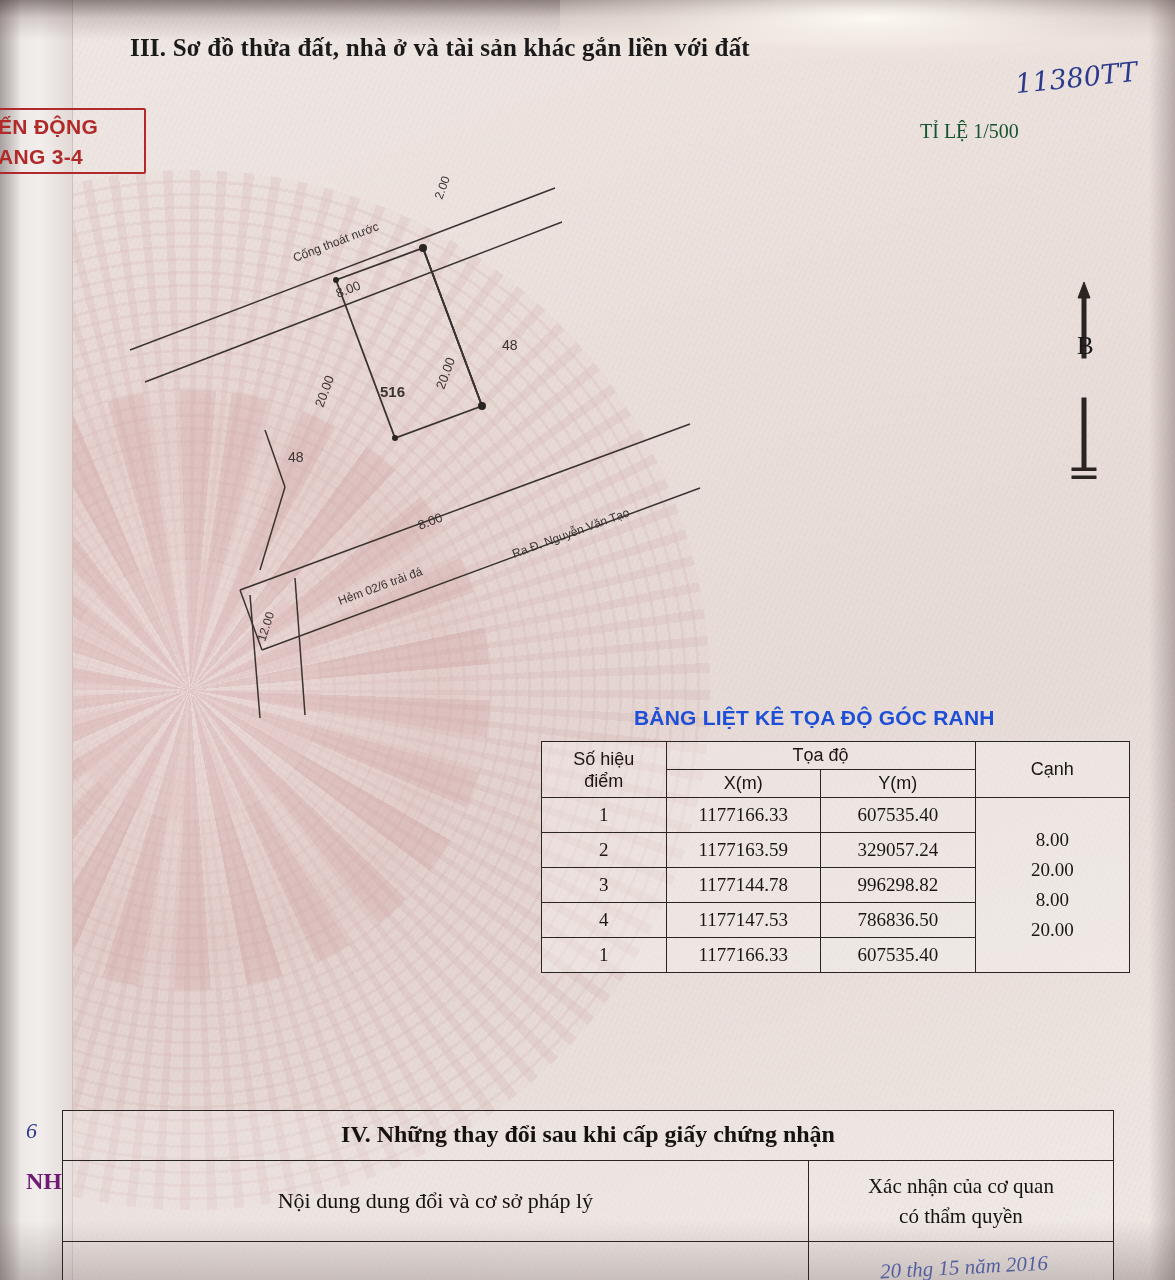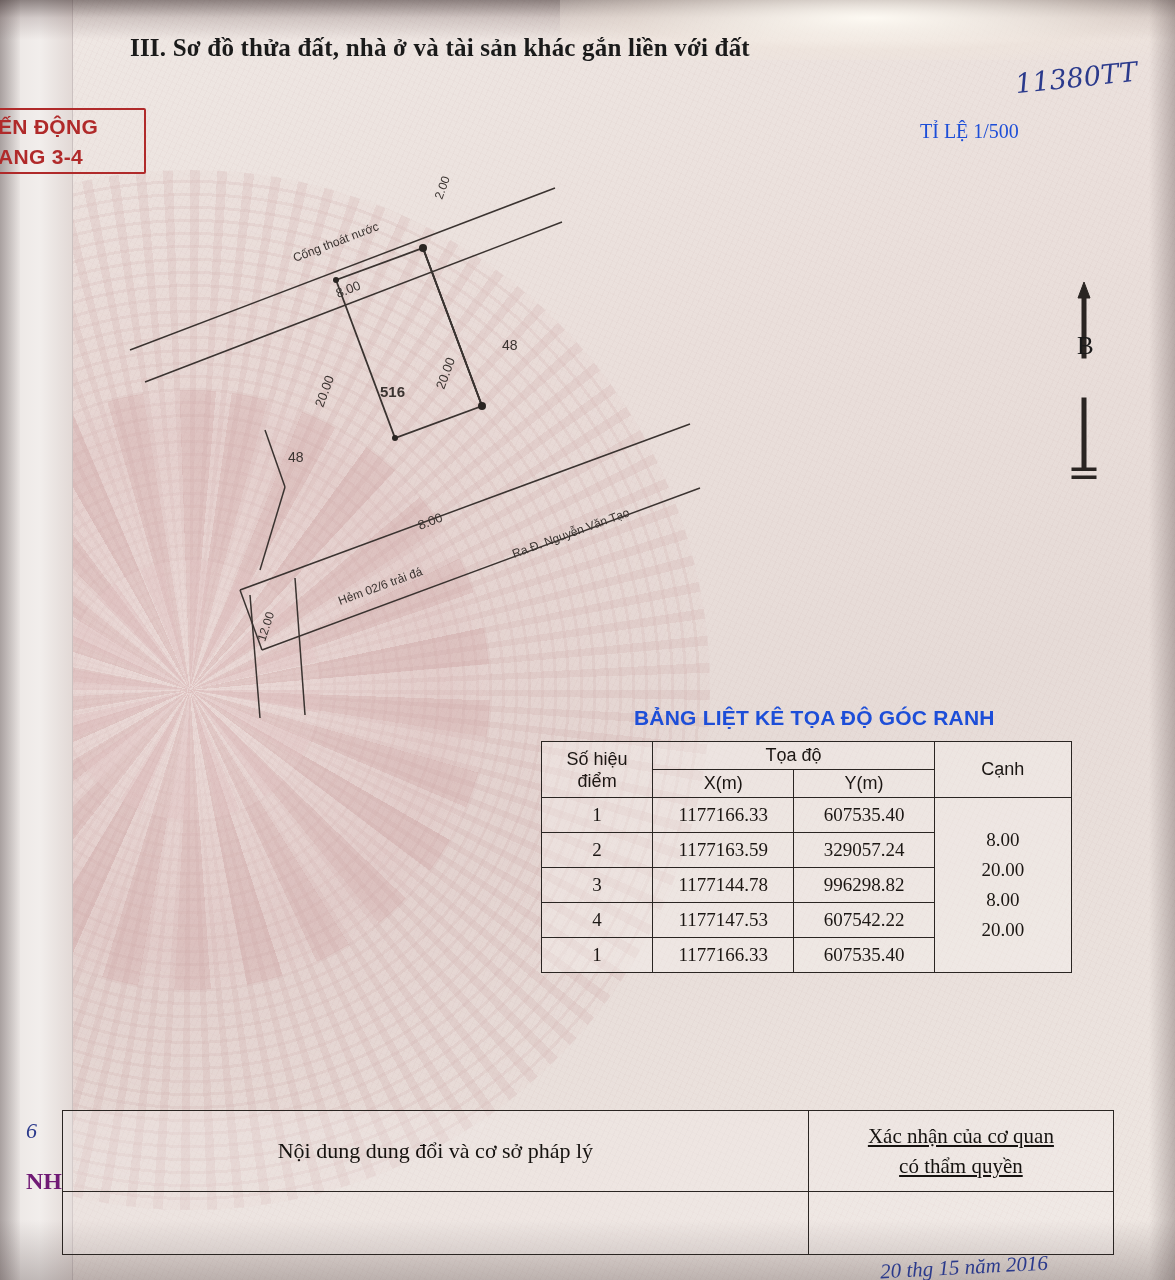--- a/index.html
+++ b/index.html
@@ -131,21 +131,21 @@
     font-size: 25px;
     font-weight: bold;
     color: #1a1a1a;
     letter-spacing: 0.2px;
     white-space: nowrap;
   }
   .scale-label {
     position: absolute;
     left: 920px; top: 120px;
     font-size: 20px;
-    color: #1d4ed8;
+    color: #14532d;
     white-space: nowrap;
   }
   .handwrite {
     position: absolute;
     left: 1015px; top: 62px;
     font-size: 27px;
     color: #2b3a8c;
     font-family: "DejaVu Serif", serif;
     font-style: italic;
     transform: rotate(-6deg);
@@ -215,21 +215,21 @@
     font-size: 21px;
     font-weight: bold;
     color: #1d4ed8;
     font-family: "Liberation Sans", sans-serif;
     letter-spacing: 0.2px;
     white-space: nowrap;
   }
   table.coord {
     position: absolute;
     left: 541px; top: 741px;
-    width: 531px;
+    width: 589px;
     border-collapse: collapse;
     background: rgba(250,246,244,0.35);
   }
   table.coord th, table.coord td {
     border: 1px solid #2a2522;
     text-align: center;
     color: #1b1613;
     font-family: "Liberation Serif", serif;
   }
   table.coord th {
@@ -275,21 +275,20 @@
     font-size: 22px;
     padding: 16px 0;
     width: 756px;
   }
   .sec4 .sub-right {
     text-align: center;
     font-size: 21px;
     line-height: 30px;
     padding: 10px 6px;
     width: 296px;
-    text-decoration: underline;
   }
   .sec4 .empty-row td { height: 60px; }
 </style>
 </head>
 <body>
 
 <div id="page">
 
   <div class="paper-base"></div>
   <div class="rosette"></div>
@@ -409,32 +408,35 @@
       <td class="yv">329057.24</td>
     </tr>
     <tr>
       <td class="pt">3</td>
       <td class="xv">1177144.78</td>
       <td class="yv">996298.82</td>
     </tr>
     <tr>
       <td class="pt">4</td>
       <td class="xv">1177147.53</td>
-      <td class="yv">607542.22</td>
+      <td class="yv">786836.50</td>
     </tr>
     <tr>
       <td class="pt">1</td>
       <td class="xv">1177166.33</td>
       <td class="yv">607535.40</td>
     </tr>
   </tbody>
     </table>
 
   <table class="sec4">
     <tbody>
+        <tr>
+      <td class="title-cell" colspan="2">IV. Những thay đổi sau khi cấp giấy chứng nhận</td>
+    </tr>
     <tr>
       <td class="sub-left">Nội dung dung đổi và cơ sở pháp lý</td>
       <td class="sub-right">
         <div>Xác nhận của cơ quan</div>
         <div>có thẩm quyền</div>
       </td>
     </tr>
     <tr class="empty-row">
       <td></td>
       <td></td>

